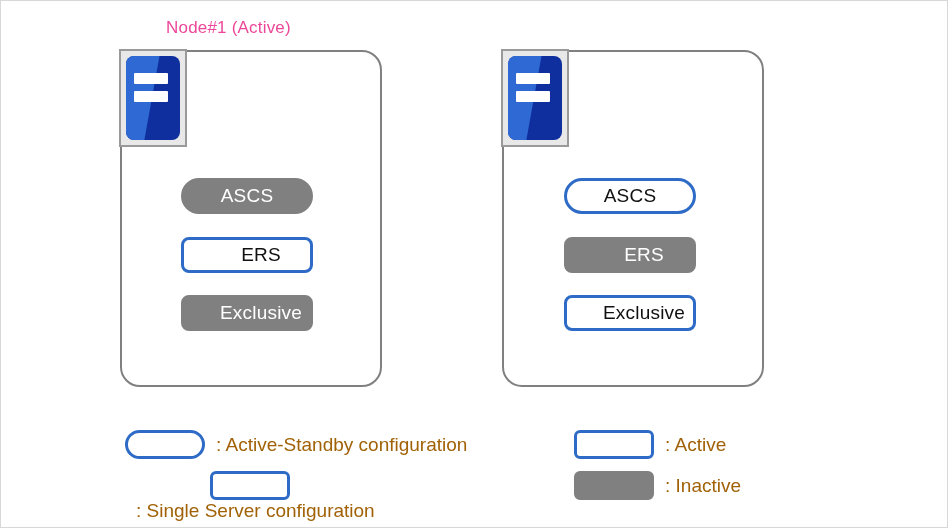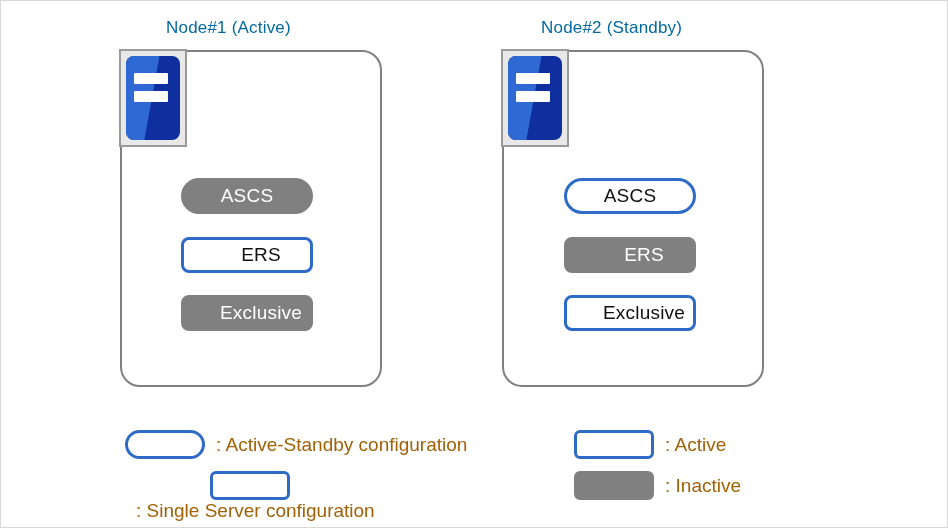--- a/index.html
+++ b/index.html
@@ -17,21 +17,21 @@
     background: #ffffff;
     border: 1px solid #d8d8d8;
     box-sizing: border-box;
     overflow: hidden;
   }
 
   
   .node-title {
     position: absolute;
     font-size: 17px;
-    color: #0369a1;
+    color: #ec4899;
     white-space: nowrap;
     letter-spacing: 0.2px;
   }
 
   
   .node-box {
     position: absolute;
     background: #ffffff;
     border: 2px solid #808080;
     border-radius: 20px;
@@ -149,21 +149,20 @@
   <div class="chip pill inactive" style="left:180px; top:177px;">
     <span>ASCS</span>
   </div>
   <div class="chip rect active" style="left:180px; top:236px;">
     <span>ERS</span>
   </div>
   <div class="chip rect inactive" style="left:180px; top:294px;">
     <span>Exclusive</span>
   </div>
 
-  <div class="node-title" style="left:540px; top:17px;">Node#2 (Standby)</div>
 
   <div class="node-box" style="left:501px; top:49px; width:262px; height:337px;"></div>
 
   <div class="server-icon" style="left:500px; top:48px;">
     <div class="body">
       <div class="lighter"></div>
       <div class="bar b1"></div>
       <div class="bar b2"></div>
     </div>
   </div>

